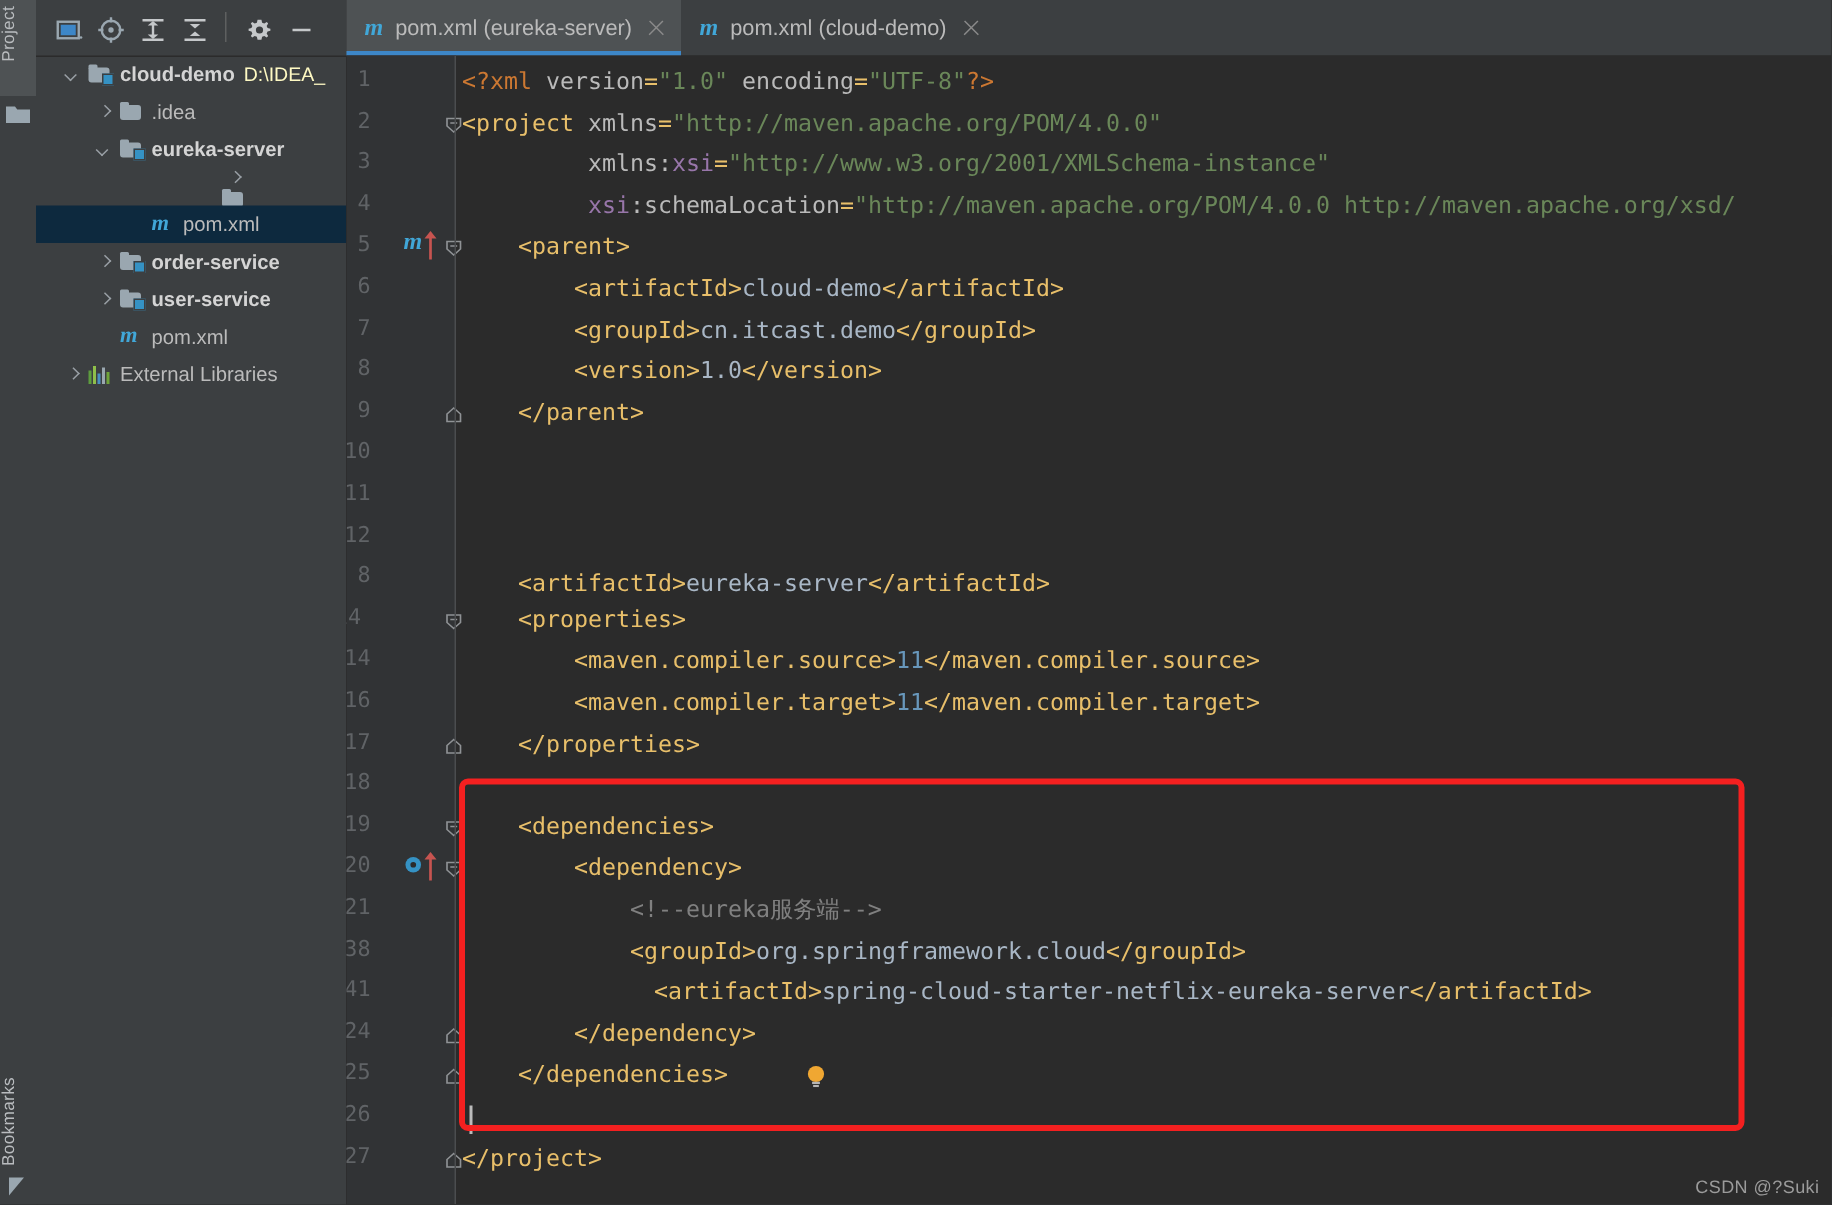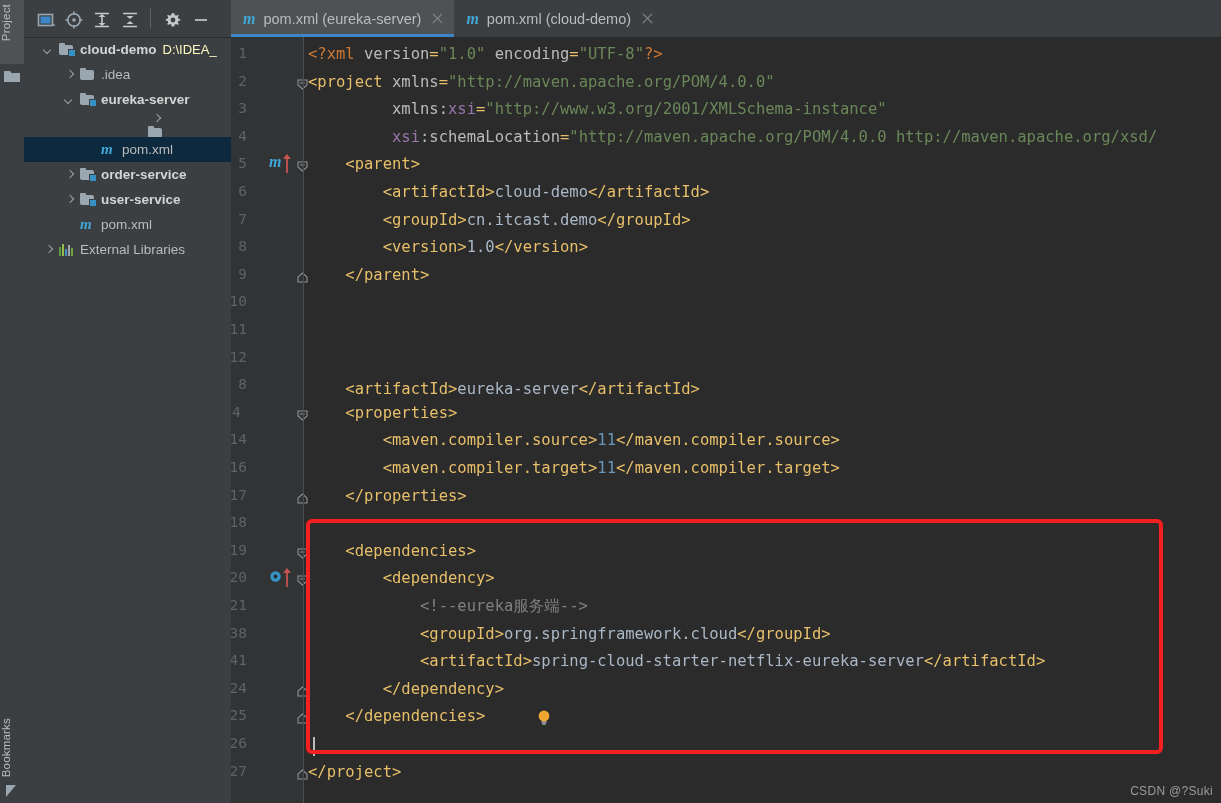--- a/index.html
+++ b/index.html
@@ -559,21 +559,21 @@
           <div class="cline" style="top: 228.8px; left: 4px;"><span class="t-tag">    &lt;/parent&gt;</span></div>
           <div class="cline" style="top: 303px; left: 4px; margin-top: 40px;"><span class="t-tag">    &lt;artifactId&gt;</span><span class="t-text">eureka-server</span><span class="t-tag">&lt;/artifactId&gt;</span></div>
           <div class="cline" style="top: 366.8px; left: 4px;"><span class="t-tag">    &lt;properties&gt;</span></div>
           <div class="cline" style="top: 394.4px; left: 4px;"><span class="t-tag">        &lt;maven.compiler.source&gt;</span><span class="t-num">11</span><span class="t-tag">&lt;/maven.compiler.source&gt;</span></div>
           <div class="cline" style="top: 422px; left: 4px;"><span class="t-tag">        &lt;maven.compiler.target&gt;</span><span class="t-num">11</span><span class="t-tag">&lt;/maven.compiler.target&gt;</span></div>
           <div class="cline" style="top: 449.6px; left: 4px;"><span class="t-tag">    &lt;/properties&gt;</span></div>
           <div class="cline" style="top: 504.8px; left: 4px;"><span class="t-tag">    &lt;dependencies&gt;</span></div>
           <div class="cline" style="top: 532.4px; left: 4px;"><span class="t-tag">        &lt;dependency&gt;</span></div>
           <div class="cline" style="top: 560px; left: 4px;"><span class="t-cmt">            &lt;!--eureka服务端--&gt;</span></div>
           <div class="cline" style="top: 587.6px; left: 4px;"><span class="t-tag">            &lt;groupId&gt;</span><span class="t-text">org.springframework.cloud</span><span class="t-tag">&lt;/groupId&gt;</span></div>
-          <div class="cline" style="top: 615.2px; left: 4px;"><span class="t-tag">            &lt;artifactId&gt;</span><span class="t-text">spring-cloud-starter-netflix-eureka-server</span><span class="t-tag">&lt;/artifactId&gt;</span></div>
+          <div class="cline" style="top: 615.2px; left: 20px;"><span class="t-tag">            &lt;artifactId&gt;</span><span class="t-text">spring-cloud-starter-netflix-eureka-server</span><span class="t-tag">&lt;/artifactId&gt;</span></div>
           <div class="cline" style="top: 642.8px; left: 4px;"><span class="t-tag">        &lt;/dependency&gt;</span></div>
           <div class="cline" style="top: 670.4px; left: 4px;"><span class="t-tag">    &lt;/dependencies&gt;</span></div>
           <div class="cline" style="top: 725.6px; left: 4px;"><span class="t-tag">&lt;/project&gt;</span></div>
         </div>
       <div id="caret" style="top: 700px; left: 82px;"></div>
       <div id="red-box" style="left: 75px; top: 481.8px; width: 857px; height: 234.8px; border-color: rgb(244, 32, 32);"></div>
     <div class="g-marker" style="left: 305px; top: 672.4px; width: 16px; height: 18px;"><svg width="16" height="18" viewBox="0 0 16 18">
             <circle cx="8" cy="7" r="5.4" fill="#f0a732"></circle>
             <rect x="5.4" y="12.2" width="5.2" height="1.5" fill="#b5b5b5"></rect>
             <rect x="6.1" y="14.3" width="3.8" height="1.4" fill="#b5b5b5"></rect>

